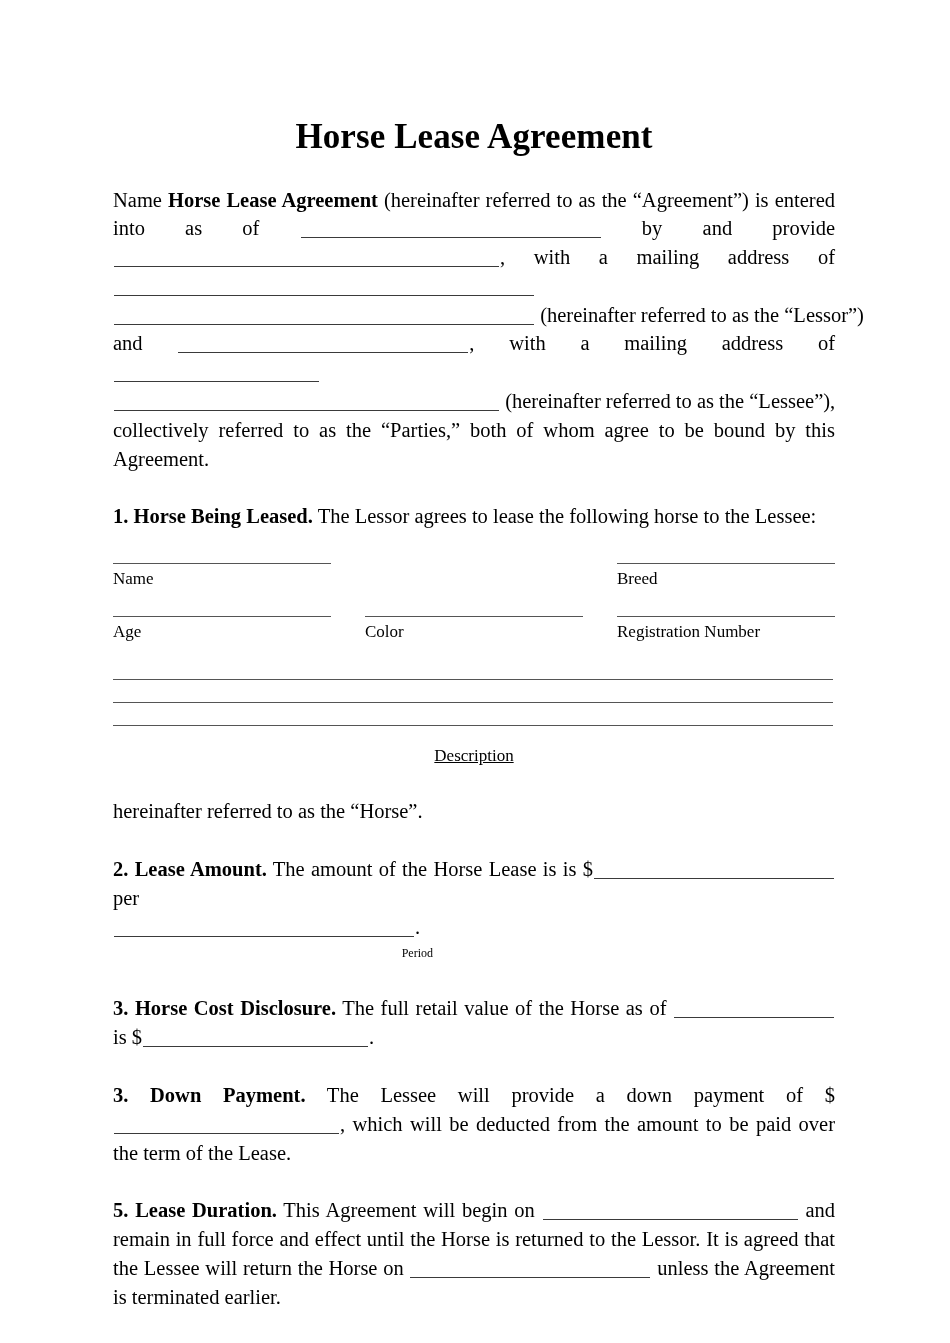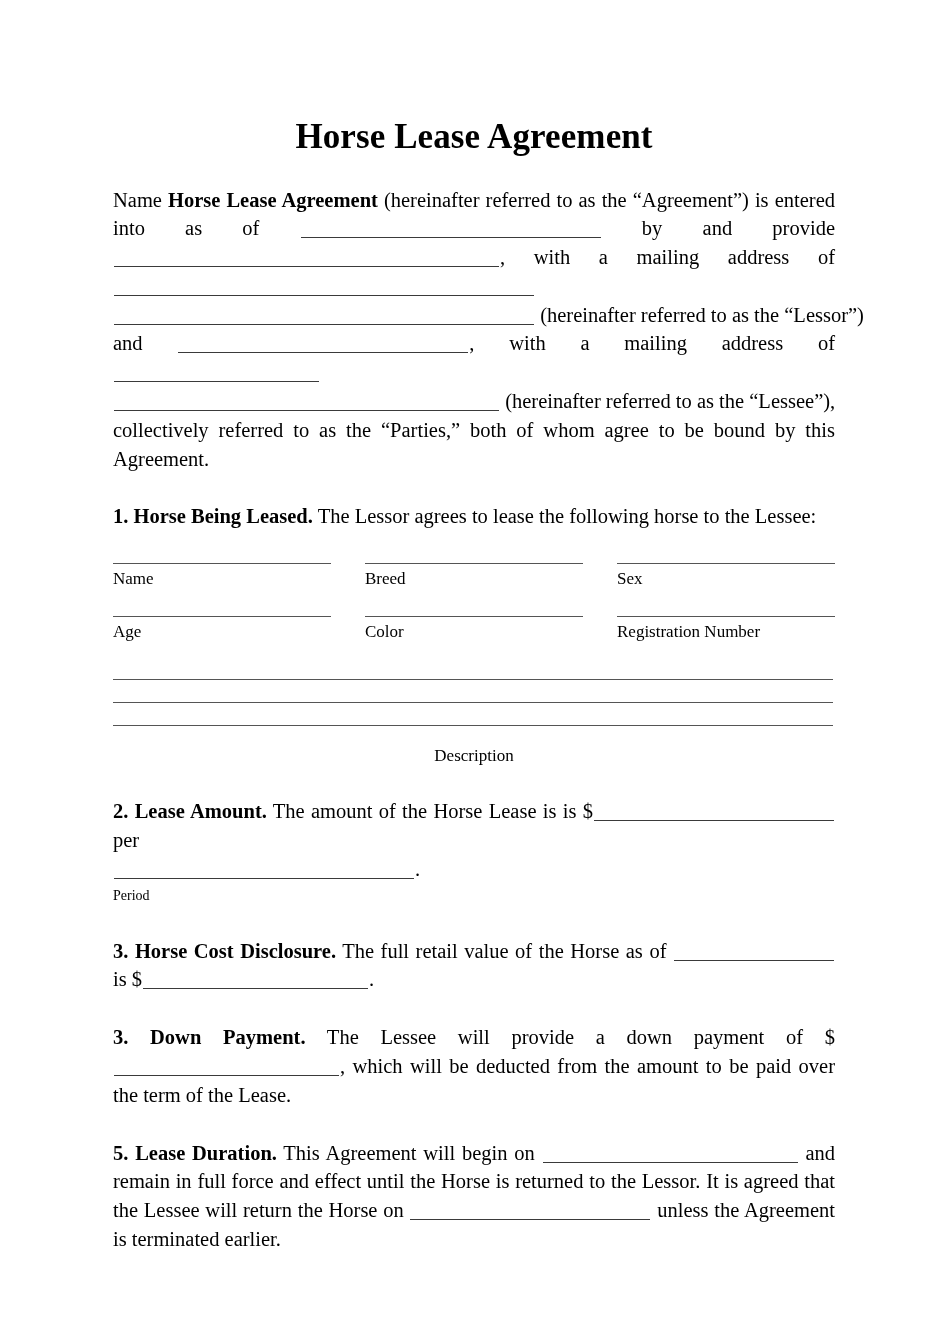--- a/index.html
+++ b/index.html
@@ -103,32 +103,33 @@
     border-bottom: 1.6px solid #555555;
     height: 0;
     margin-bottom: 22px;
     width: 720px;
   }
   .desc-label {
     font-size: 17px;
     line-height: 24px;
     text-align: center;
     margin-top: -4px;
+    text-decoration: underline;
   }
 
   
   .period-line {
     font-size: 20.5px;
     line-height: 28.8px;
   }
   .period-label {
-    font-size: 14px;
+    font-size: 12px;
     line-height: 24px;
     width: 320px;
-    text-align: left;
+    text-align: right;
     margin-top: 0px;
   }
 </style>
 </head>
 <body>
 
 <div class="page">
   <div class="content">
 
     <h1 class="doc-title">Horse Lease Agreement</h1>
@@ -149,24 +150,20 @@
 
     <div class="fields">
       <div class="fields-row">
         <div class="field">
           <div class="field-rule"></div>
           <div class="field-label">Name</div>
         </div>
         <div class="field">
           <div class="field-rule"></div>
           <div class="field-label">Breed</div>
-        </div>
-        <div class="field">
-          <div class="field-rule"></div>
-          <div class="field-label">Sex</div>
         </div>
       </div>
       <div class="fields-row">
         <div class="field">
           <div class="field-rule"></div>
           <div class="field-label">Age</div>
         </div>
         <div class="field">
           <div class="field-rule"></div>
           <div class="field-label">Color</div>
@@ -178,20 +175,21 @@
       </div>
     </div>
 
     <div class="desc-block">
       <div class="desc-rule"></div>
       <div class="desc-rule"></div>
       <div class="desc-rule"></div>
       <div class="desc-label">Description</div>
     </div>
 
+    <p class="para spaced">hereinafter referred to as the “Horse”.</p>
 
     <p class="para spaced"><b>2. Lease Amount.</b><span> The amount of the Horse Lease is  is $</span><span class="blank w240"></span><span> per</span></p>
 
     <div class="period-line"><span class="blank w300"></span><span>.</span></div>
     <div class="period-label">Period</div>
 
     <p class="para spaced"><b>3. Horse Cost Disclosure.</b><span> The full retail value of the Horse as of </span><span class="blank w160"></span><span> is </span><span>$</span><span class="blank w225"></span><span>.</span></p>
 
     <p class="para spaced"><b>3.   Down   Payment.</b><span>   The   Lessee   will   provide   a   down   payment   of </span><span>$</span><span class="blank w225"></span><span>, which will be deducted from the amount to be paid over the term of the Lease.</span></p>
 

